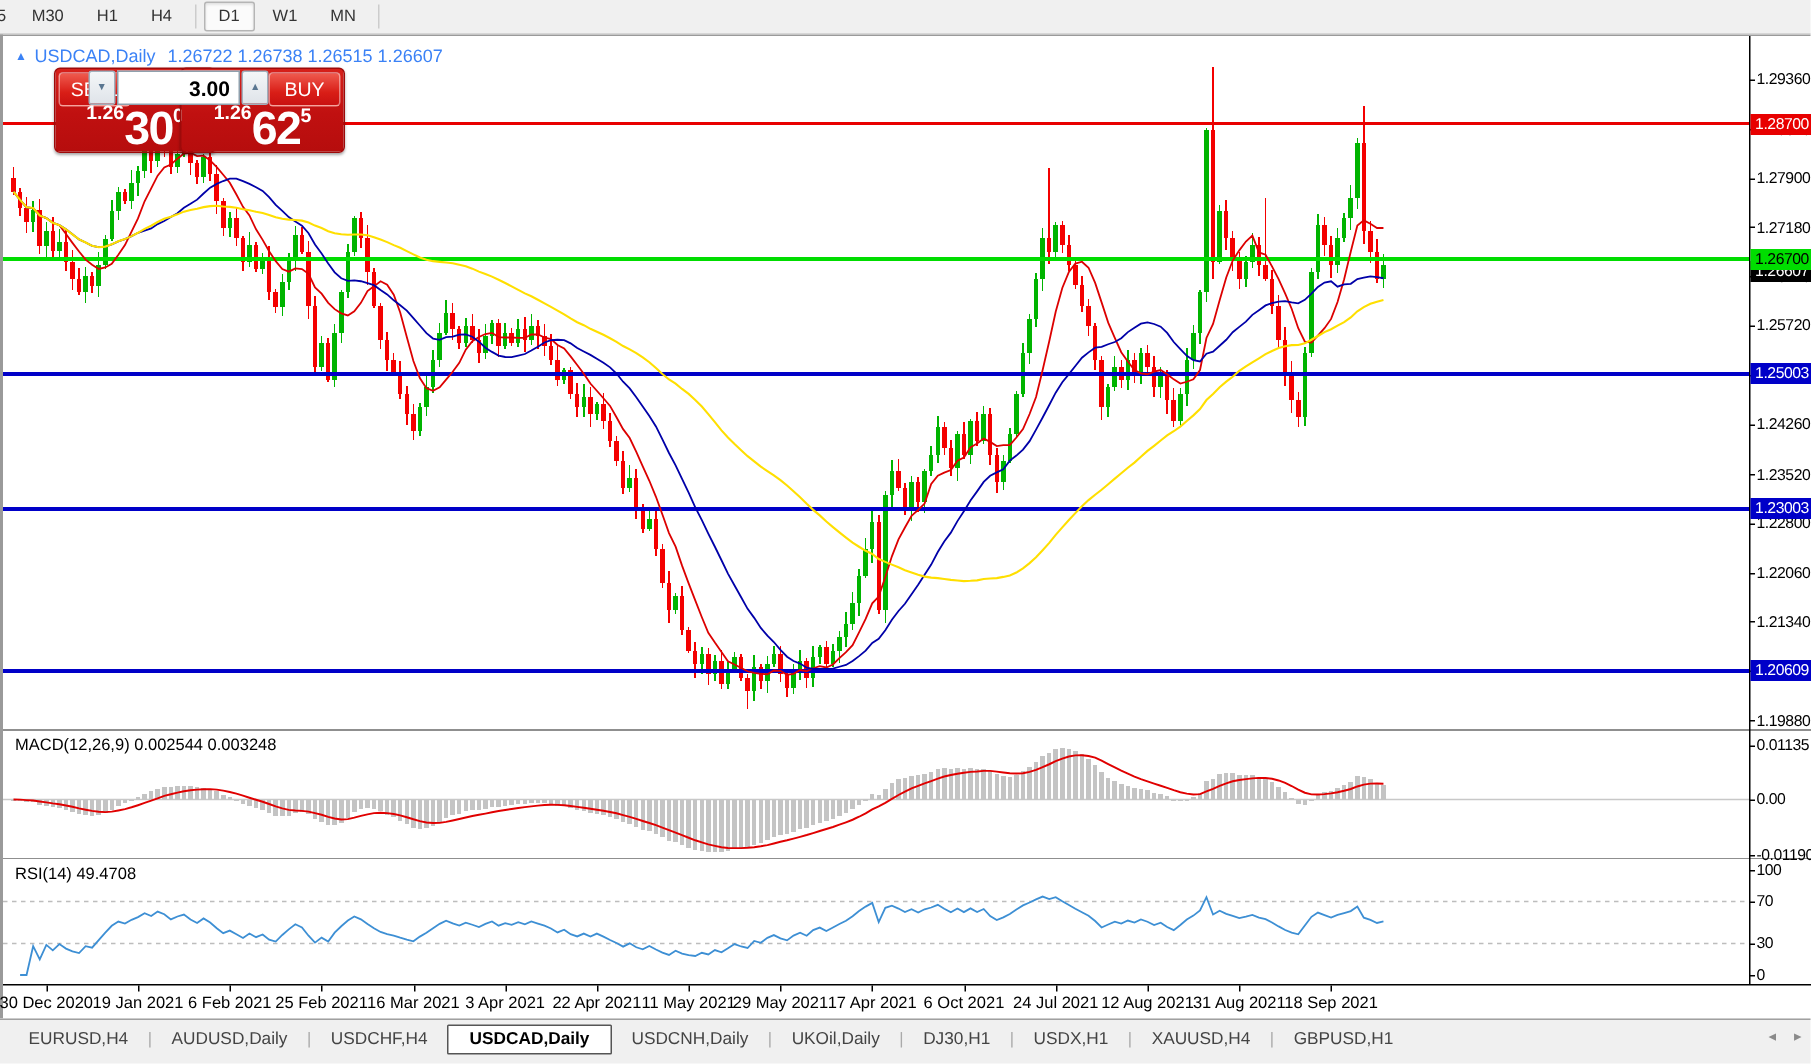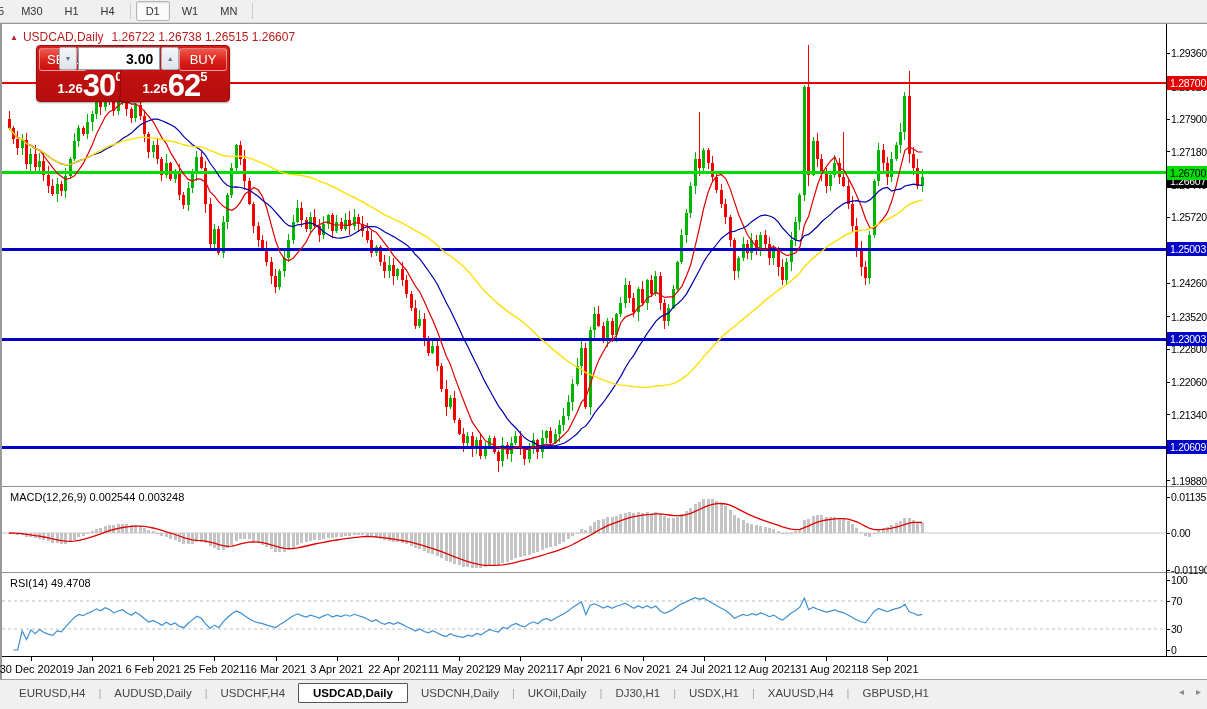--- a/index.html
+++ b/index.html
@@ -26,39 +26,39 @@
     background:linear-gradient(#8f8f8f,#8f8f8f 1px,#ffffff 1px); }
   #sep1 { top:462px; } #sep2 { top:548px; }
   #axis-line { position:absolute; left:1164px; top:0; width:1px; height:632px; background:#000; }
   #dates-row { position:absolute; left:0; top:632px; width:1207px; height:24px; background:#fff;
     border-top:1px solid #000; }
   .date-label { position:absolute; top:6px; font-size:11px; color:#000; white-space:nowrap;
     transform:translateX(-50%); }
   .date-tick { position:absolute; top:0; width:1px; height:4px; background:#000; }
 
   
-  #chart-title { position:absolute; left:8px; top:6px; font-size:12px; color:#b91c1c; z-index:30; }
+  #chart-title { position:absolute; left:8px; top:6px; font-size:12px; color:#3b82f6; z-index:30; }
   #chart-title .marker { font-size:8px; vertical-align:1px; margin-right:5px; }
   #chart-title .ohlc { margin-left:8px; }
 
   
   #trade-panel { position:absolute; left:6px; top:21px; width:222px; height:57px; z-index:40; }
   .tp-block { position:absolute; top:0; height:57px; border-radius:4px;
     background:linear-gradient(#d6201a,#c01010 55%,#b60d0d); border:1px solid #9d0a0a;
     box-shadow:0 1px 2px rgba(0,0,0,.35); }
   #tp-left  { left:0;    width:108px;margin-left:28px; }
   #tp-right { left:112px; width:110px; }
   .tp-btn { position:absolute; top:2px; height:23px; border-radius:3px;
     background:linear-gradient(#ef5a4e,#d91e17 60%,#c91111); border:1px solid rgba(255,255,255,.45);
     color:#fff; font-size:13px; text-align:center; line-height:21px; cursor:pointer; }
   #sell-btn { left:2px;  width:48px; }
   #buy-btn  { right:2px; width:48px; }
   .tp-price { position:absolute; bottom:1px; left:0; right:0; height:32px; color:#fff;
     display:flex; align-items:flex-end; justify-content:center; cursor:pointer; }
-  .tp-price .pfx { font-size:13px; font-weight:bold; padding-bottom:4px; }
+  .tp-price .pfx { font-size:13px; font-weight:bold; padding-bottom:18px; }
   .tp-price .big { font-size:31px; font-weight:bold; line-height:29px; letter-spacing:-1px; }
   .tp-price .sup { font-size:13px; font-weight:bold; align-self:flex-start; margin-top:1px; }
   #vol-group { position:absolute; left:51px; top:2px; width:120px; height:23px; z-index:42; display:flex; }
   .spin-btn { width:18px; height:23px; background:linear-gradient(#f4f6f8,#dfe4e9);
     border:1px solid #9fb0bd; border-radius:2px; color:#5a7691; font-size:7px;
     text-align:center; line-height:21px; cursor:pointer; }
   #vol-value { width:84px; height:23px; background:#fff; border:1px solid #8fa0ad;
     font-size:14px; font-weight:bold; color:#000; text-align:right; padding:3px 6px 0 0; margin:0 1px; }
 
   
@@ -862,21 +862,21 @@
       <div class="date-label" style="left: 334.75px;">3 Apr 2021</div>
       <div class="date-tick" style="left: 395.93px;"></div>
       <div class="date-label" style="left: 395.93px;">22 Apr 2021</div>
       <div class="date-tick" style="left: 457.11px;"></div>
       <div class="date-label" style="left: 457.11px;">11 May 2021</div>
       <div class="date-tick" style="left: 518.29px;"></div>
       <div class="date-label" style="left: 518.29px;">29 May 2021</div>
       <div class="date-tick" style="left: 579.47px;"></div>
       <div class="date-label" style="left: 579.47px;">17 Apr 2021</div>
       <div class="date-tick" style="left: 640.65px;"></div>
-      <div class="date-label" style="left: 640.65px;">6 Nov 2021</div>
+      <div class="date-label" style="left: 640.65px;">6 Oct 2021</div>
       <div class="date-tick" style="left: 701.83px;"></div>
       <div class="date-label" style="left: 701.83px;">24 Jul 2021</div>
       <div class="date-tick" style="left: 763.01px;"></div>
       <div class="date-label" style="left: 763.01px;">12 Aug 2021</div>
       <div class="date-tick" style="left: 824.19px;"></div>
       <div class="date-label" style="left: 824.19px;">31 Aug 2021</div>
       <div class="date-tick" style="left: 885.37px;"></div>
       <div class="date-label" style="left: 885.37px;">18 Sep 2021</div>
     </div>
 </div>

